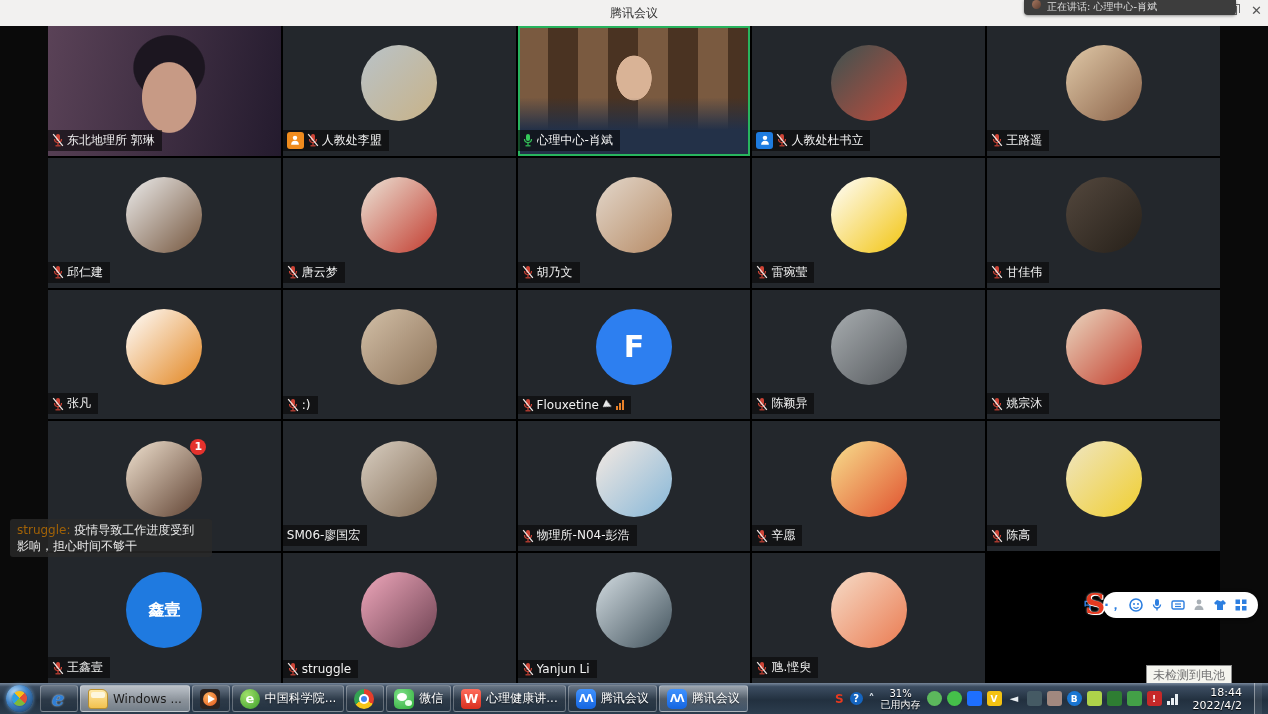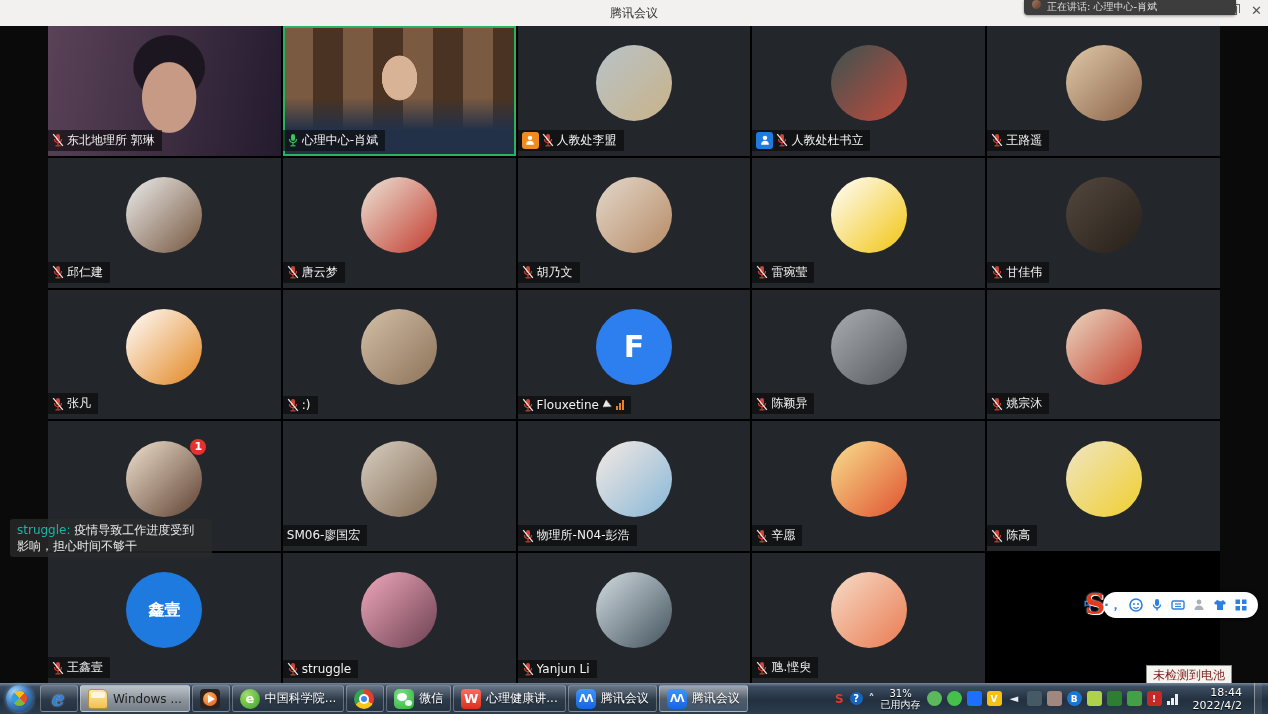--- a/index.html
+++ b/index.html
@@ -35,24 +35,24 @@
   .extras{display:flex;align-items:center;gap:4px;margin-left:2px;}
   .cursor-shape{width:0;height:0;border-left:8px solid #e8e8e8;border-top:4px solid transparent;border-bottom:4px solid transparent;transform:rotate(25deg);filter:drop-shadow(0 0 1px #000);}
   .sigbars{display:flex;align-items:flex-end;gap:1px;}
   .sigbars i{display:block;width:2px;background:#e8812a;}
   .sigbars i:nth-child(1){height:4px;}
   .sigbars i:nth-child(2){height:7px;}
   .sigbars i:nth-child(3){height:10px;}
 
   
   #chat-overlay{position:absolute;left:10px;top:519px;width:202px;background:rgba(42,42,42,.82);border-radius:3px;padding:3px 7px;font-size:12px;line-height:16px;color:#e8e8e8;z-index:20;}
-  #chat-sender{color:#14b8a6;}
+  #chat-sender{color:#a16207;}
 
   
-  #battery-tip{position:absolute;right:36px;top:665px;background:#f5f5ef;border:1px solid #8f8f8f;color:#7f1d1d;font-size:12px;padding:1px 6px;z-index:25;}
+  #battery-tip{position:absolute;right:36px;top:665px;background:#f5f5ef;border:1px solid #8f8f8f;color:#737373;font-size:12px;padding:1px 6px;z-index:25;}
 
   
   #ime-bar{position:absolute;left:1103px;top:592px;width:155px;height:26px;background:#fff;border-radius:13px;box-shadow:0 1px 4px rgba(0,0,0,.45);display:flex;align-items:center;justify-content:flex-end;gap:7px;padding:0 10px 0 26px;z-index:22;}
   #sogou-logo{position:absolute;left:-18px;top:-4px;font-size:28px;font-weight:bold;color:#e5391f;text-shadow:0 0 2px #fff,1px 1px 0 #fff;font-family:"DejaVu Serif","Liberation Serif",serif;}
   .ime-ico{color:#2d7fe0;font-size:13px;font-weight:bold;display:flex;align-items:center;}
   .ime-ico svg{width:14px;height:14px;}
   .ime-ico.gray{color:#a9b0b6;}
 
   
   #taskbar{position:absolute;left:0;bottom:0;width:100%;height:31px;background:linear-gradient(180deg,#77879b 0%,#3c4d61 12%,#22303f 55%,#2c3d4e 100%);display:flex;align-items:center;padding:0 2px;z-index:40;}
@@ -121,56 +121,56 @@
         <path d="M2.5 6a3.5 3.5 0 0 0 7 0" fill="none" stroke="currentColor" stroke-width="1.2"></path>
         <line x1="6" y1="9.5" x2="6" y2="12" stroke="currentColor" stroke-width="1.2"></line>
         <line x1="3.5" y1="12.8" x2="8.5" y2="12.8" stroke="currentColor" stroke-width="1.2"></line>
         <line class="slash" x1="1.2" y1="1.2" x2="10.8" y2="12.8" stroke="#f0e6e4" stroke-width="1.3"></line>
       </svg>
       <span class="pname">东北地理所 郭琳</span>
 
     </div>
   </div>
 
-  <div class="tile speaking" style="background: linear-gradient(rgba(0, 0, 0, 0) 55%, rgb(35, 49, 72) 80%), radial-gradient(30px 38px at 50% 40%, rgb(217, 179, 150) 58%, rgba(0, 0, 0, 0) 60%), repeating-linear-gradient(90deg, rgb(122, 90, 64) 0px, rgb(122, 90, 64) 30px, rgb(74, 51, 34) 30px, rgb(74, 51, 34) 60px);">
-
-    <div class="label">
-
-      <svg class="mic on" viewBox="0 0 12 14">
-        <rect x="4" y="1" width="4" height="7" rx="2" fill="currentColor"></rect>
-        <path d="M2.5 6a3.5 3.5 0 0 0 7 0" fill="none" stroke="currentColor" stroke-width="1.2"></path>
-        <line x1="6" y1="9.5" x2="6" y2="12" stroke="currentColor" stroke-width="1.2"></line>
-        <line x1="3.5" y1="12.8" x2="8.5" y2="12.8" stroke="currentColor" stroke-width="1.2"></line>
-
-      </svg>
-      <span class="pname">心理中心-肖斌</span>
-
-    </div>
-  </div>
-
   <div class="tile">
     <div class="avatar" style="background: linear-gradient(135deg, rgb(185, 195, 201), rgb(200, 178, 135));">
       
       
     </div>
     <div class="label">
       <span class="pbadge" style="background: rgb(240, 140, 30);">
         <svg viewBox="0 0 14 14" width="12" height="12">
               <circle cx="7" cy="4.5" r="2.6" fill="#fff"></circle>
               <path d="M2.5 12.5a4.5 4.5 0 0 1 9 0z" fill="#fff"></path>
             </svg>
       </span>
       <svg class="mic muted" viewBox="0 0 12 14">
         <rect x="4" y="1" width="4" height="7" rx="2" fill="currentColor"></rect>
         <path d="M2.5 6a3.5 3.5 0 0 0 7 0" fill="none" stroke="currentColor" stroke-width="1.2"></path>
         <line x1="6" y1="9.5" x2="6" y2="12" stroke="currentColor" stroke-width="1.2"></line>
         <line x1="3.5" y1="12.8" x2="8.5" y2="12.8" stroke="currentColor" stroke-width="1.2"></line>
         <line class="slash" x1="1.2" y1="1.2" x2="10.8" y2="12.8" stroke="#f0e6e4" stroke-width="1.3"></line>
       </svg>
       <span class="pname">人教处李盟</span>
+
+    </div>
+  </div>
+
+  <div class="tile speaking" style="background: linear-gradient(rgba(0, 0, 0, 0) 55%, rgb(35, 49, 72) 80%), radial-gradient(30px 38px at 50% 40%, rgb(217, 179, 150) 58%, rgba(0, 0, 0, 0) 60%), repeating-linear-gradient(90deg, rgb(122, 90, 64) 0px, rgb(122, 90, 64) 30px, rgb(74, 51, 34) 30px, rgb(74, 51, 34) 60px);">
+
+    <div class="label">
+
+      <svg class="mic on" viewBox="0 0 12 14">
+        <rect x="4" y="1" width="4" height="7" rx="2" fill="currentColor"></rect>
+        <path d="M2.5 6a3.5 3.5 0 0 0 7 0" fill="none" stroke="currentColor" stroke-width="1.2"></path>
+        <line x1="6" y1="9.5" x2="6" y2="12" stroke="currentColor" stroke-width="1.2"></line>
+        <line x1="3.5" y1="12.8" x2="8.5" y2="12.8" stroke="currentColor" stroke-width="1.2"></line>
+
+      </svg>
+      <span class="pname">心理中心-肖斌</span>
 
     </div>
   </div>
 
   <div class="tile">
     <div class="avatar" style="background: linear-gradient(135deg, rgb(60, 82, 80), rgb(194, 75, 60));">
       
       
     </div>
     <div class="label">

